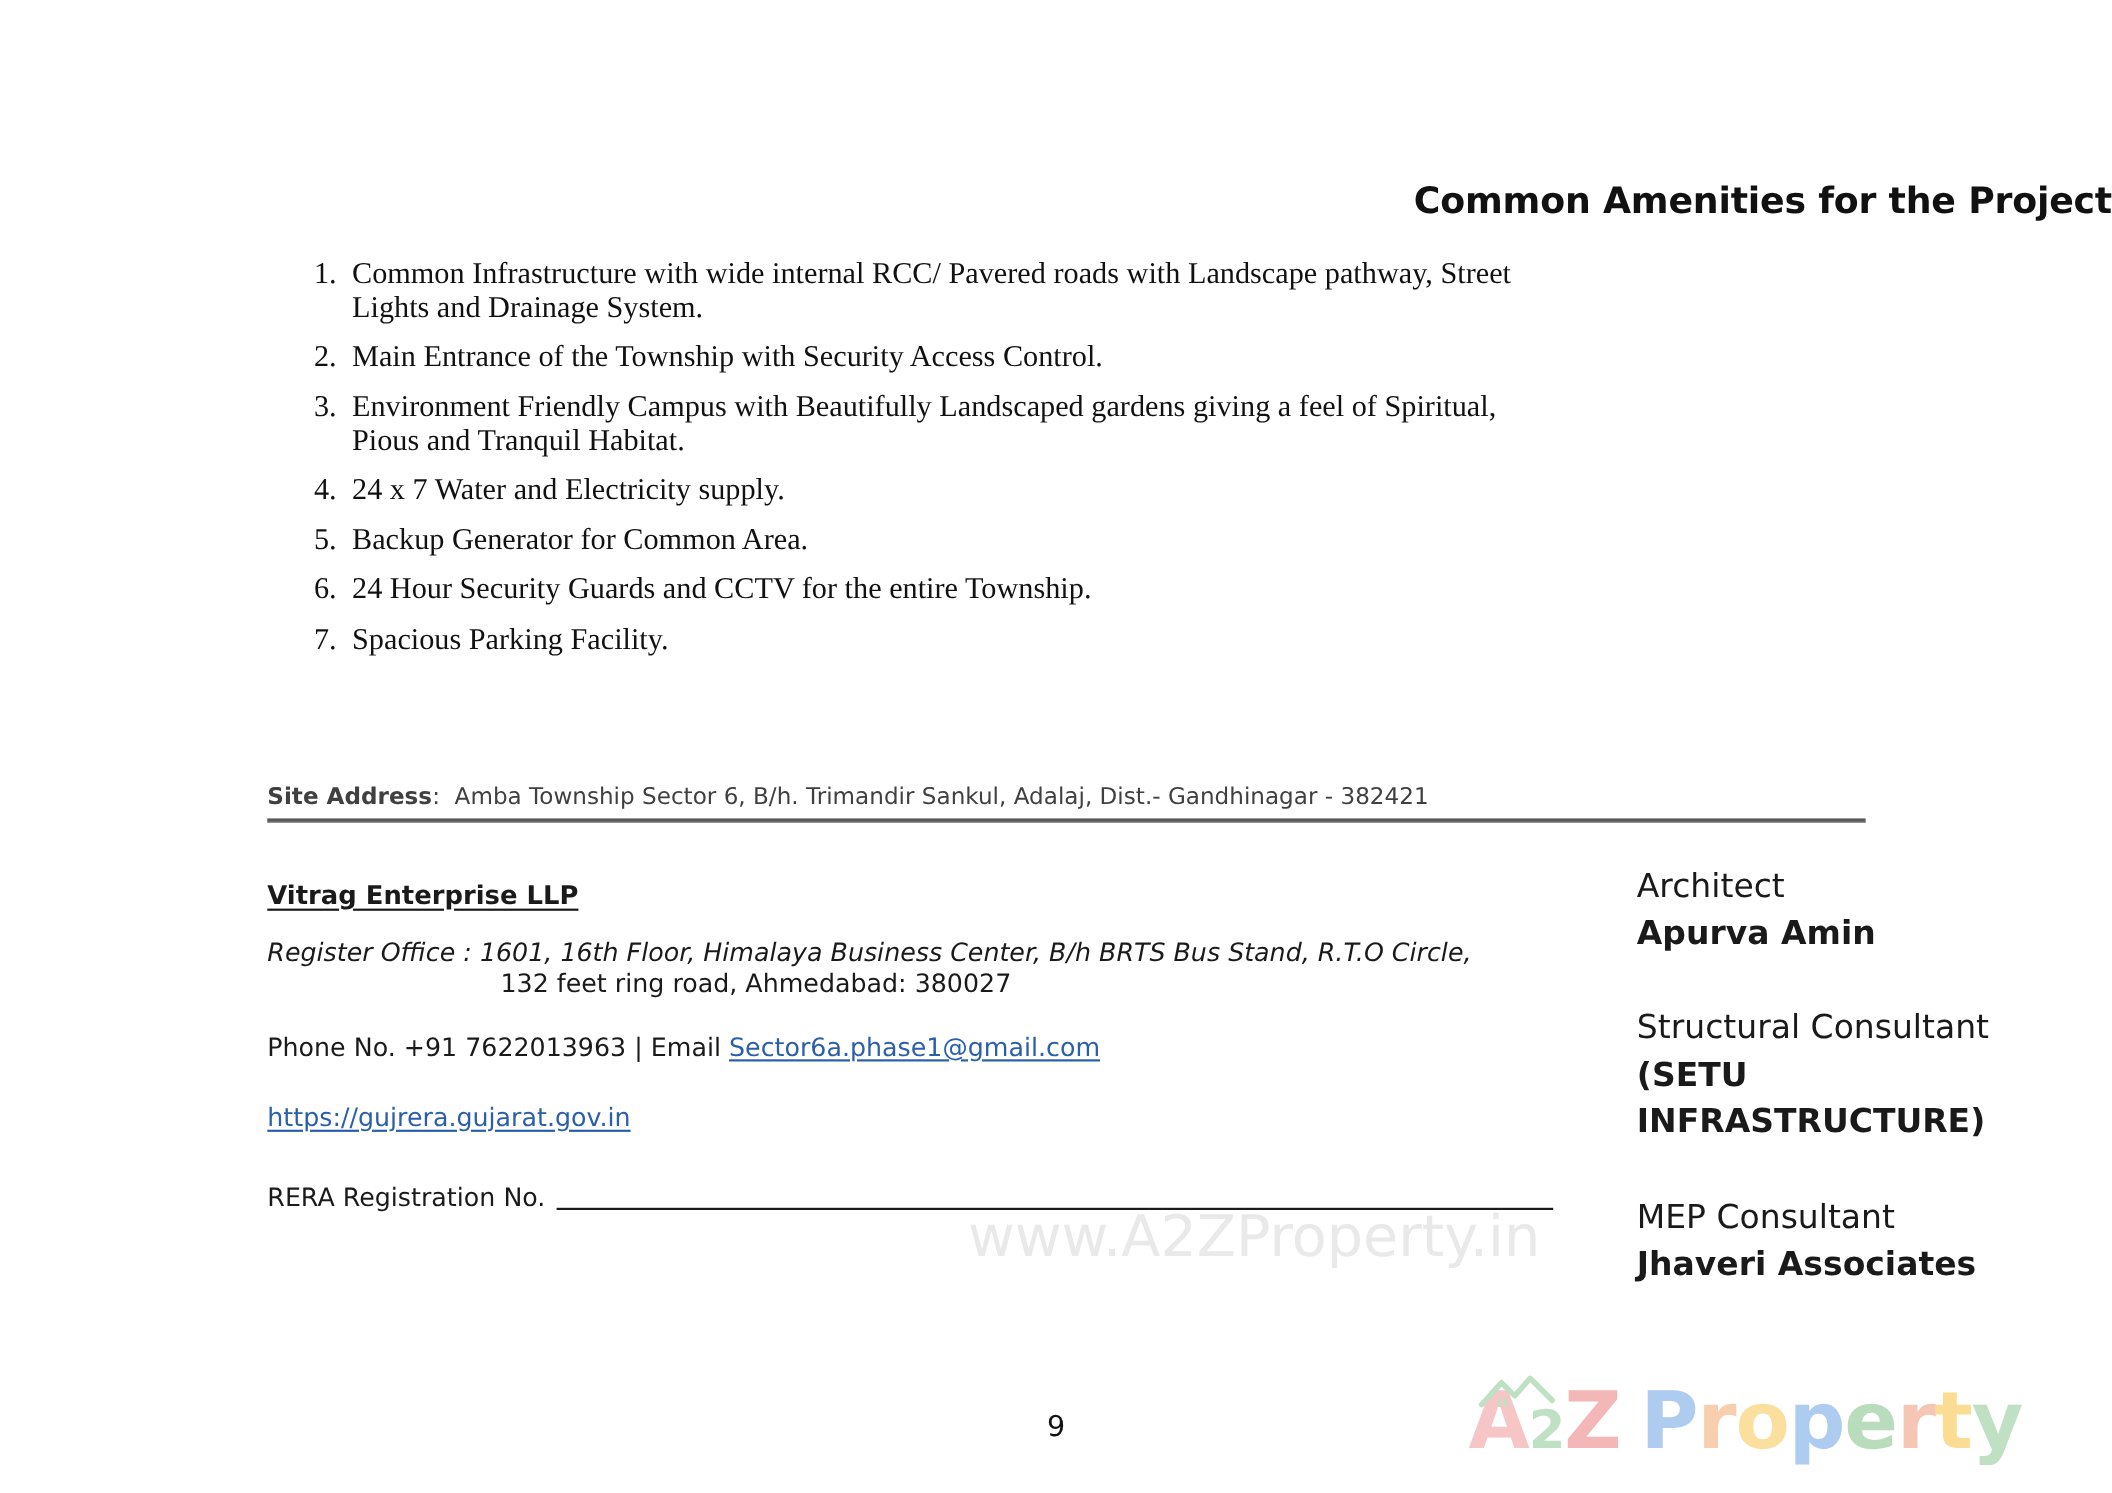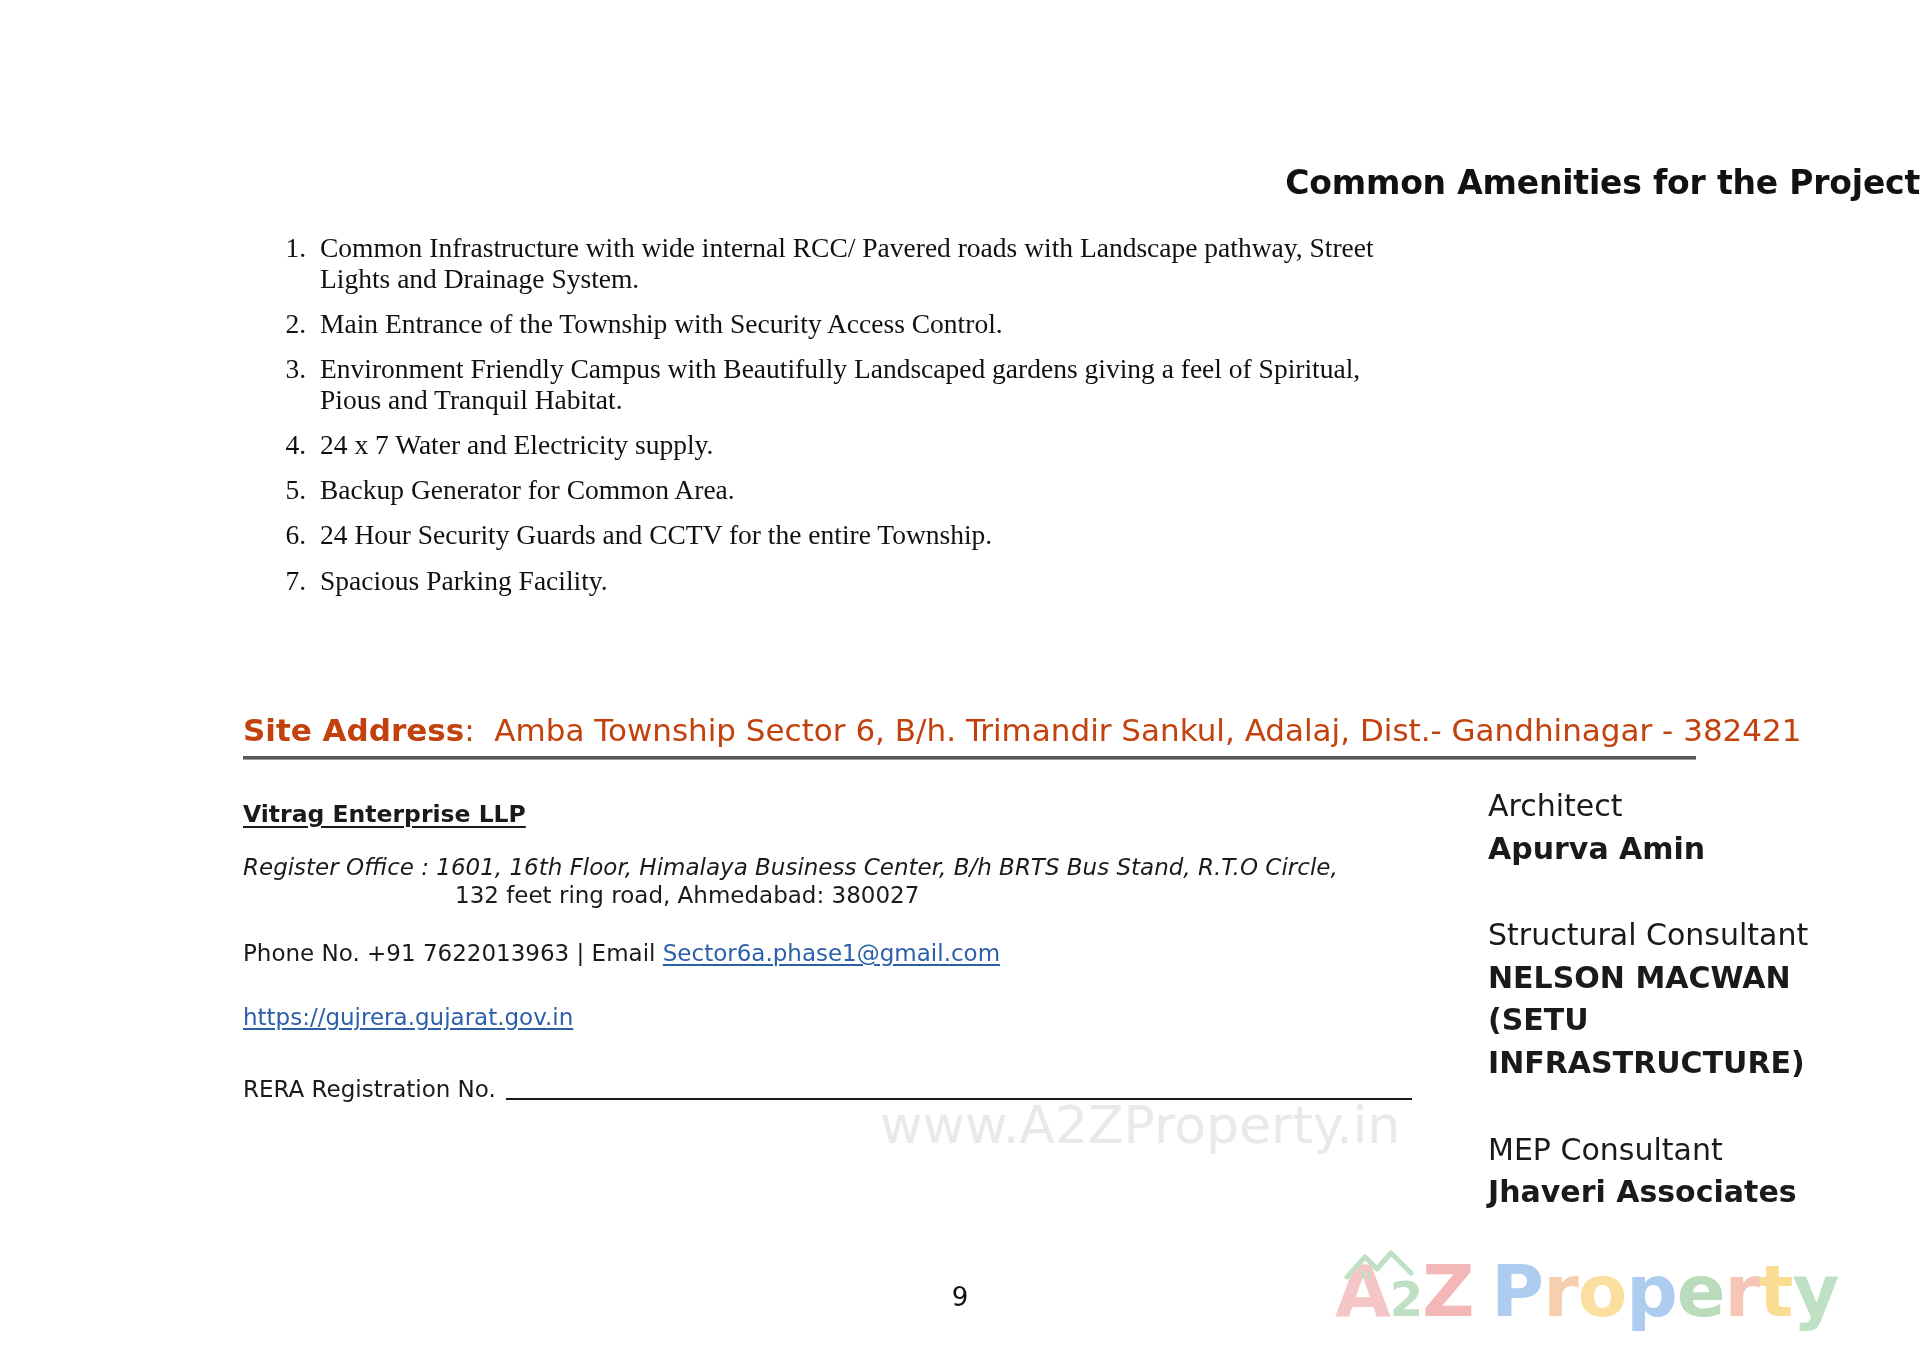--- a/index.html
+++ b/index.html
@@ -68,22 +68,22 @@
 
   
   .site-address-wrap {
     position: absolute;
     left: 243px;
     top: 712px;
     width: 1450px;
   }
   .site-address-line {
     font-family: "DejaVu Sans", sans-serif;
-    font-size: 31px;
-    color: #c2410c;
+    font-size: 21px;
+    color: #404040;
     white-space: nowrap;
   }
   .site-address-line .lbl {
     font-weight: bold;
   }
   .site-rule {
     margin-top: 8px;
     height: 3px;
     background: #595959;
     border-bottom: 1px solid #9a9a9a;
@@ -272,21 +272,20 @@
     </div>
   </div>
 
   <div class="footer-right">
     <div class="consultant-block">
       <div class="role">Architect</div>
       <div class="name">Apurva Amin</div>
     </div>
     <div class="consultant-block">
       <div class="role">Structural  Consultant</div>
-      <div class="name">NELSON MACWAN</div>
       <div class="name">(SETU INFRASTRUCTURE)</div>
     </div>
     <div class="consultant-block">
       <div class="role">MEP Consultant</div>
       <div class="name">Jhaveri Associates</div>
     </div>
   </div>
 
   <div class="watermark">www.A2ZProperty.in</div>
 

